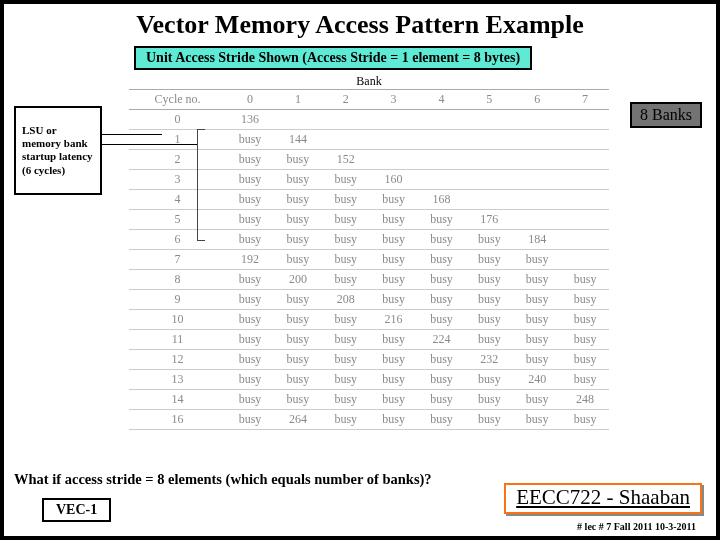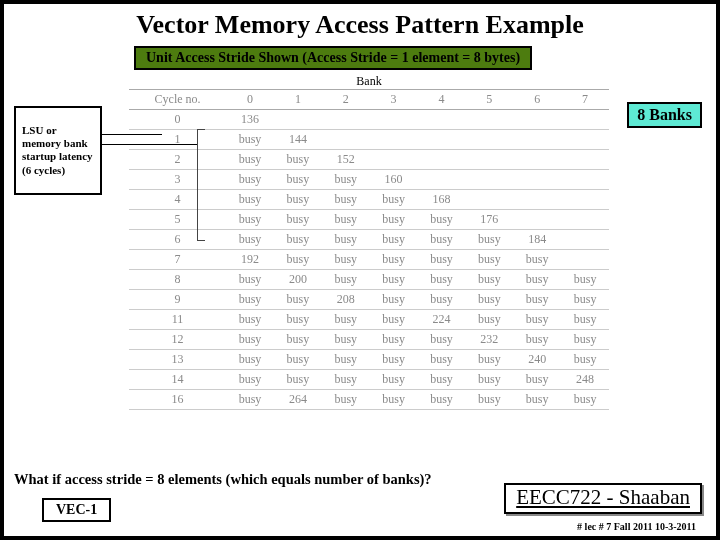--- a/index.html
+++ b/index.html
@@ -1,30 +1,30 @@
 <!DOCTYPE html>
 <html><head>
 <meta charset="utf-8">
 <style>
   * { box-sizing: border-box; margin: 0; padding: 0; }
   body { width: 720px; height: 540px; background: #fff; font-family: "Times New Roman", serif; position: relative; border: 4px solid #000; }
   .title { text-align: center; font-size: 26px; font-weight: bold; margin-top: 6px; }
-  .subtitle-box { border: 2px solid #000; display: inline-block; padding: 2px 10px; font-weight: bold; font-size: 14px; position: absolute; left: 130px; top: 42px; background: #4d7c0f; }
+  .subtitle-box { border: 2px solid #000; display: inline-block; padding: 2px 10px; font-weight: bold; font-size: 14px; position: absolute; left: 130px; top: 42px; background: #5eead4; }
   .lsu-box { position: absolute; left: 10px; top: 102px; border: 2px solid #000; padding: 16px 6px; font-size: 11px; font-weight: bold; background: #fff; width: 88px; line-height: 1.2; z-index: 3; }
-  .banks-box { position: absolute; right: 14px; top: 98px; border: 2px solid #000; padding: 2px 8px; font-size: 16px; font-weight: bold; background: #5eead4; z-index: 3; }
+  .banks-box { position: absolute; right: 14px; top: 98px; border: 2px solid #000; padding: 2px 8px; font-size: 16px; font-weight: normal; background: #737373; z-index: 3; }
   .table-wrap { position: absolute; left: 125px; top: 70px; width: 480px; font-family: "Times New Roman", serif; color: #8a8a8a; font-size: 12px; }
   .bank-label { text-align: center; font-size: 12px; color: #000000; }
   table { width: 100%; border-collapse: collapse; }
   th, td { text-align: center; padding: 2px 0; font-weight: normal; }
   th { color: #8a8a8a; font-size: 12px; border-top: 1px solid #aaa; border-bottom: 1px solid #aaa; }
   tbody tr td { border-bottom: 1px solid #ccc; color: #8a8a8a; height: 20px; }
   tbody tr td:first-child { color: #8a8a8a; }
   .question { position: absolute; left: 10px; bottom: 48px; font-size: 14.5px; font-weight: bold; }
   .vec-box { position: absolute; left: 38px; bottom: 14px; border: 2px solid #000; padding: 2px 12px; font-weight: bold; font-size: 14px; text-align: center; }
-  .course-box { position: absolute; right: 14px; bottom: 22px; border: 2px solid #000000; padding: 0 10px 2px 10px; font-weight: normal; font-size: 21px; font-family: "Times New Roman", serif; box-shadow: 2px 2px 0 #888; text-decoration: underline; }
+  .course-box { position: absolute; right: 14px; bottom: 22px; border: 2px solid #f97316; padding: 0 10px 2px 10px; font-weight: normal; font-size: 21px; font-family: "Times New Roman", serif; box-shadow: 2px 2px 0 #888; text-decoration: underline; }
   .footer { position: absolute; right: 20px; bottom: 4px; font-size: 10px; font-weight: bold; }
   .lsu-line1 { position: absolute; left: 98px; top: 130px; width: 60px; height: 1px; background: #000; z-index:2; }
   .lsu-line2 { position: absolute; left: 98px; top: 140px; width: 95px; height: 1px; background: #000; z-index:2; }
   .bracket { position: absolute; left: 193px; top: 125px; width: 8px; height: 112px; border-left: 1.5px solid #444; border-top: 1.5px solid #444; border-bottom: 1.5px solid #444; z-index:2; }
 </style>
 </head>
 <body>
 
 <div class="title">Vector Memory Access Pattern Example</div>
 <div class="subtitle-box">Unit Access Stride Shown (Access Stride = 1 element = 8 bytes)</div>
@@ -157,20 +157,31 @@
           <td>busy</td>
           <td>busy</td>
           <td>208</td>
           <td>busy</td>
           <td>busy</td>
           <td>busy</td>
           <td>busy</td>
           <td>busy</td>
         </tr>
         <tr>
+          <td>10</td>
+          <td>busy</td>
+          <td>busy</td>
+          <td>busy</td>
+          <td>216</td>
+          <td>busy</td>
+          <td>busy</td>
+          <td>busy</td>
+          <td>busy</td>
+        </tr>
+        <tr>
           <td>11</td>
           <td>busy</td>
           <td>busy</td>
           <td>busy</td>
           <td>busy</td>
           <td>224</td>
           <td>busy</td>
           <td>busy</td>
           <td>busy</td>
         </tr>

